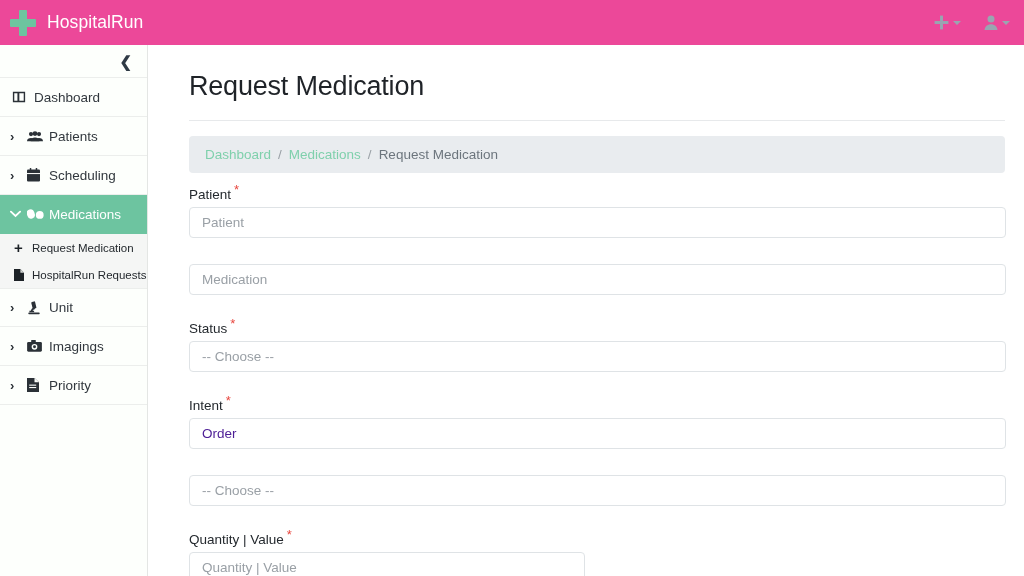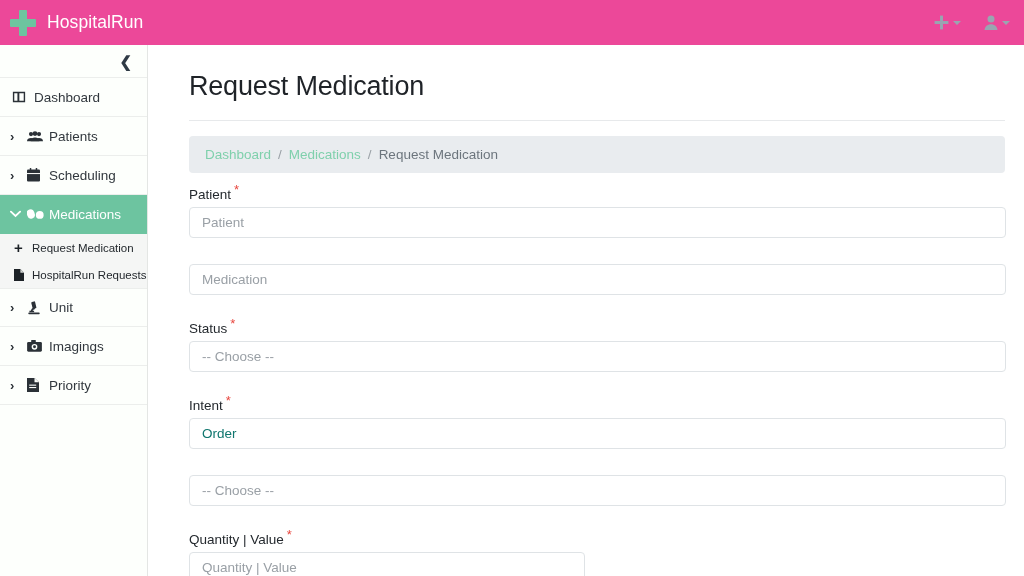--- a/index.html
+++ b/index.html
@@ -96,21 +96,21 @@
   .form-group { margin-bottom: 26px; }
   .form-label { font-size: 13.5px; color: #24292e; display: block; margin-bottom: 5px; }
   .req { color: #e8473f; font-size: 13px; vertical-align: super; line-height: 0; margin-left: 3px; }
   .form-control {
     width: 817px; height: 31px;
     border: 1px solid #dfe3e6; border-radius: 4px;
     background: #ffffff; display: flex; align-items: center;
     padding: 0 12px; font-size: 13.5px; cursor: text;
   }
   .ph { color: #9aa0a6; }
-  .val { color: #0f766e; }
+  .val { color: #4c1d95; }
   .row2 { display: flex; gap: 24px; flex-direction: column; }
   .col { flex: 0 0 396px; }
   .col .form-control { width: 396px; }
 </style>
 </head>
 <body>
 
 <div id="app">
 
   <div class="navbar">

